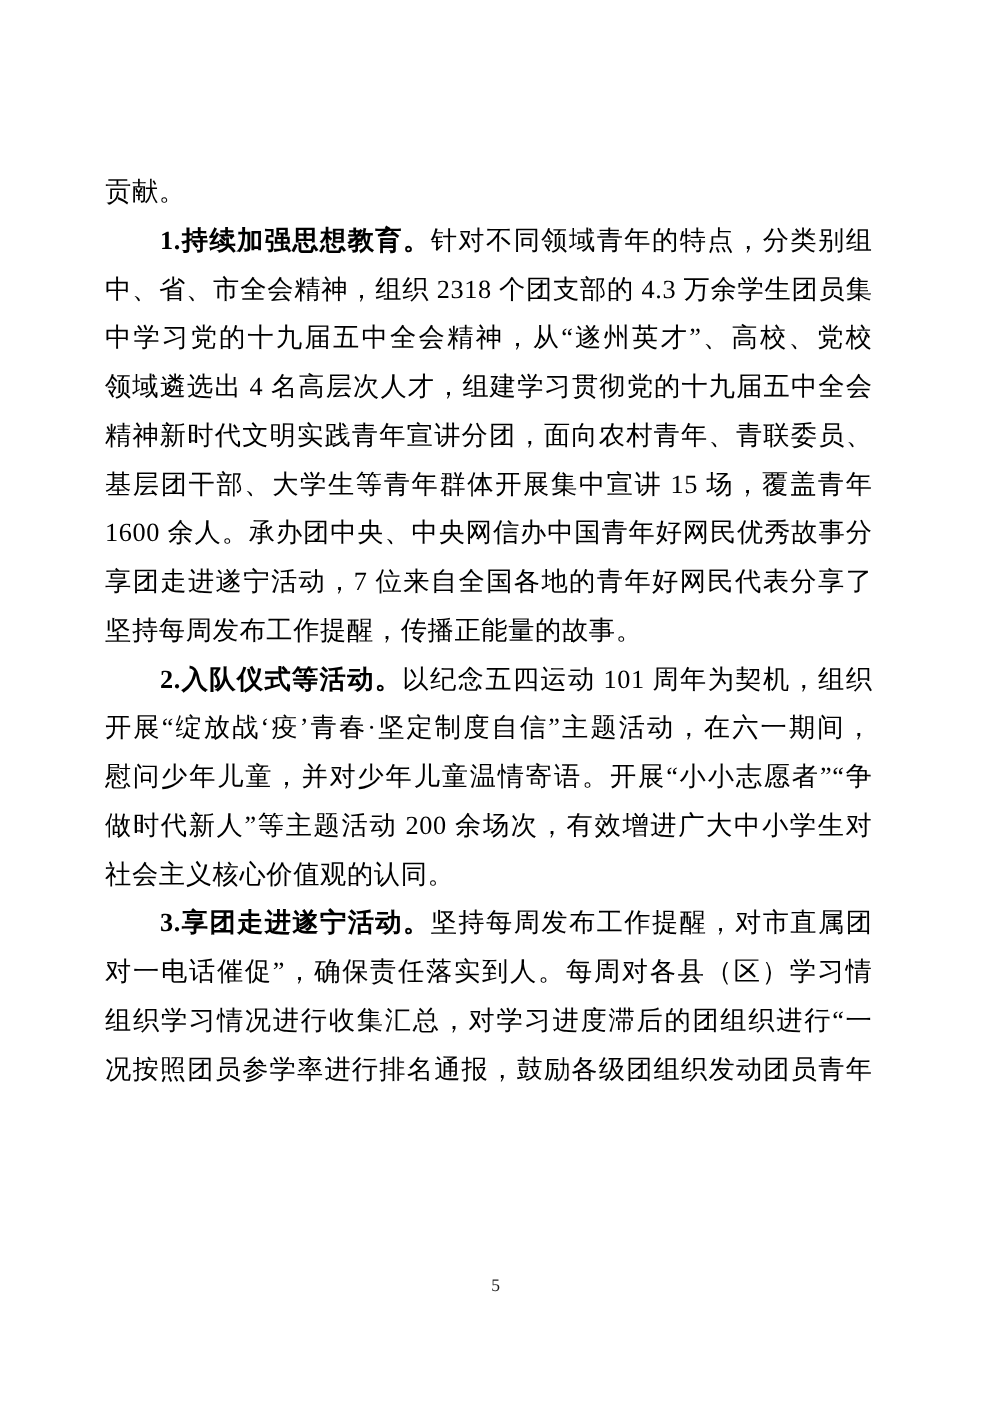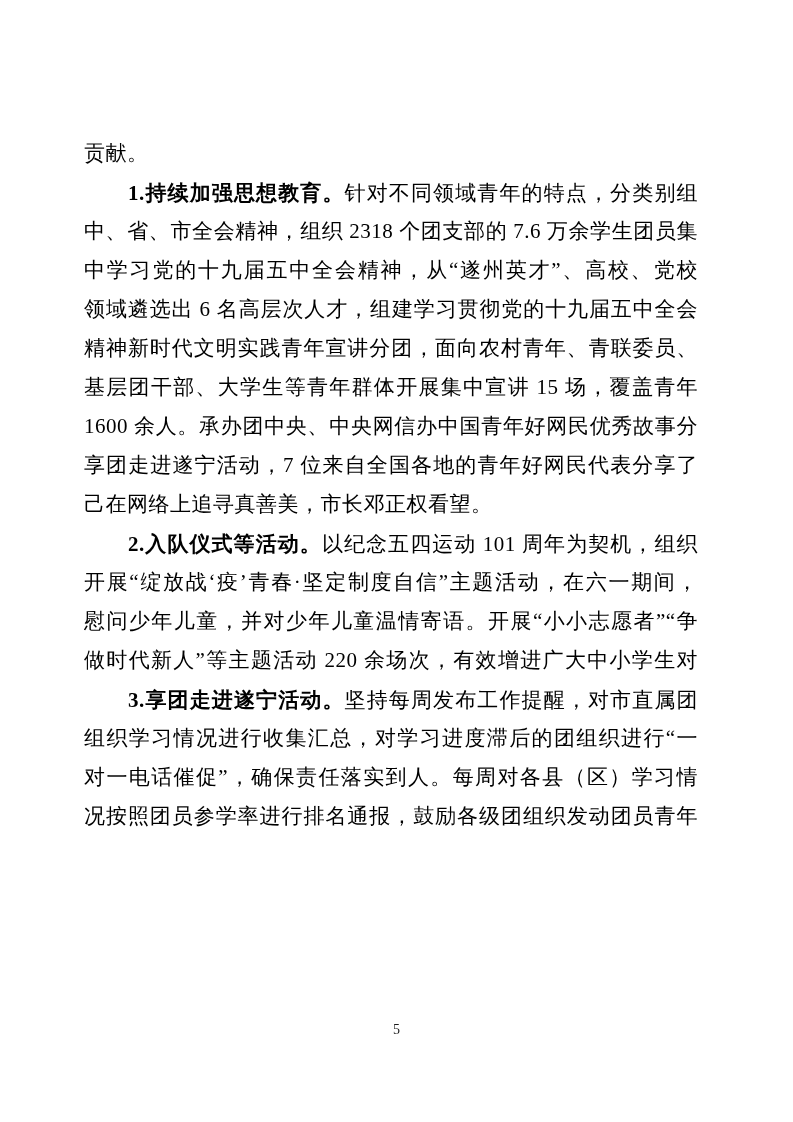--- a/index.html
+++ b/index.html
@@ -34,52 +34,53 @@
   }
   .line.indent {
     padding-left: 44px;
   }
   .num {
     font-weight: bold;
     font-family: "Liberation Serif", "DejaVu Serif", serif;
   }
   .lead {
     font-weight: bold;
-    font-family: Liberation Sans, sans-serif;
+    font-family: Liberation Mono, monospace;
   }
   .page-number {
     position: absolute;
     top: 1018px;
     left: 0;
     width: 100%;
     height: 24px;
     line-height: 24px;
     text-align: center;
     font-size: 14px;
     color: #1a1a1a;
   }
 </style>
 </head>
 <body>
 
 <div class="page">
   <div class="text-block">
       <div class="line end"><span class="txt">贡献。</span></div>
       <div class="line indent"><span class="num">1.</span><span class="lead">持续加强思想教育。</span><span class="txt">针对不同领域青年的特点，分类别组织</span></div>
-      <div class="line"><span class="txt">中、省、市全会精神，组织 2318 个团支部的 7.6 万余学生团员集</span></div>
+      <div class="line"><span class="txt">中、省、市全会精神，组织 2318 个团支部的 4.3 万余学生团员集</span></div>
       <div class="line"><span class="txt">中学习党的十九届五中全会精神，从“遂州英才”、高校、党校</span></div>
-      <div class="line"><span class="txt">领域遴选出 6 名高层次人才，组建学习贯彻党的十九届五中全会</span></div>
+      <div class="line"><span class="txt">领域遴选出 4 名高层次人才，组建学习贯彻党的十九届五中全会</span></div>
       <div class="line"><span class="txt">精神新时代文明实践青年宣讲分团，面向农村青年、青联委员、</span></div>
       <div class="line"><span class="txt">基层团干部、大学生等青年群体开展集中宣讲 15 场，覆盖青年</span></div>
       <div class="line"><span class="txt">1600 余人。承办团中央、中央网信办中国青年好网民优秀故事分</span></div>
       <div class="line"><span class="txt">享团走进遂宁活动，7 位来自全国各地的青年好网民代表分享了自</span></div>
-      <div class="line end"><span class="txt">己在网络上追寻真善美，市长邓正权看望。</span></div>
+      <div class="line end"><span class="txt">坚持每周发布工作提醒，传播正能量的故事。</span></div>
       <div class="line indent"><span class="num">2.</span><span class="lead">入队仪式等活动。</span><span class="txt">以纪念五四运动 101 周年为契机，组织</span></div>
       <div class="line"><span class="txt">开展“绽放战‘疫’青春·坚定制度自信”主题活动，在六一期间，</span></div>
       <div class="line"><span class="txt">慰问少年儿童，并对少年儿童温情寄语。开展“小小志愿者”“争</span></div>
-      <div class="line"><span class="txt">做时代新人”等主题活动 220 余场次，有效增进广大中小学生对</span></div>
+      <div class="line"><span class="txt">做时代新人”等主题活动 200 余场次，有效增进广大中小学生对</span></div>
+      <div class="line end"><span class="txt">社会主义核心价值观的认同。</span></div>
       <div class="line indent"><span class="num">3.</span><span class="lead">享团走进遂宁活动。</span><span class="txt">坚持每周发布工作提醒，对市直属团</span></div>
+      <div class="line"><span class="txt">对一电话催促”，确保责任落实到人。每周对各县（区）学习情</span></div>
       <div class="line"><span class="txt">组织学习情况进行收集汇总，对学习进度滞后的团组织进行“一</span></div>
-      <div class="line"><span class="txt">对一电话催促”，确保责任落实到人。每周对各县（区）学习情</span></div>
       <div class="line"><span class="txt">况按照团员参学率进行排名通报，鼓励各级团组织发动团员青年</span></div>
     </div>
   <div class="page-number">5</div>
 </div>
 
 </body></html>

